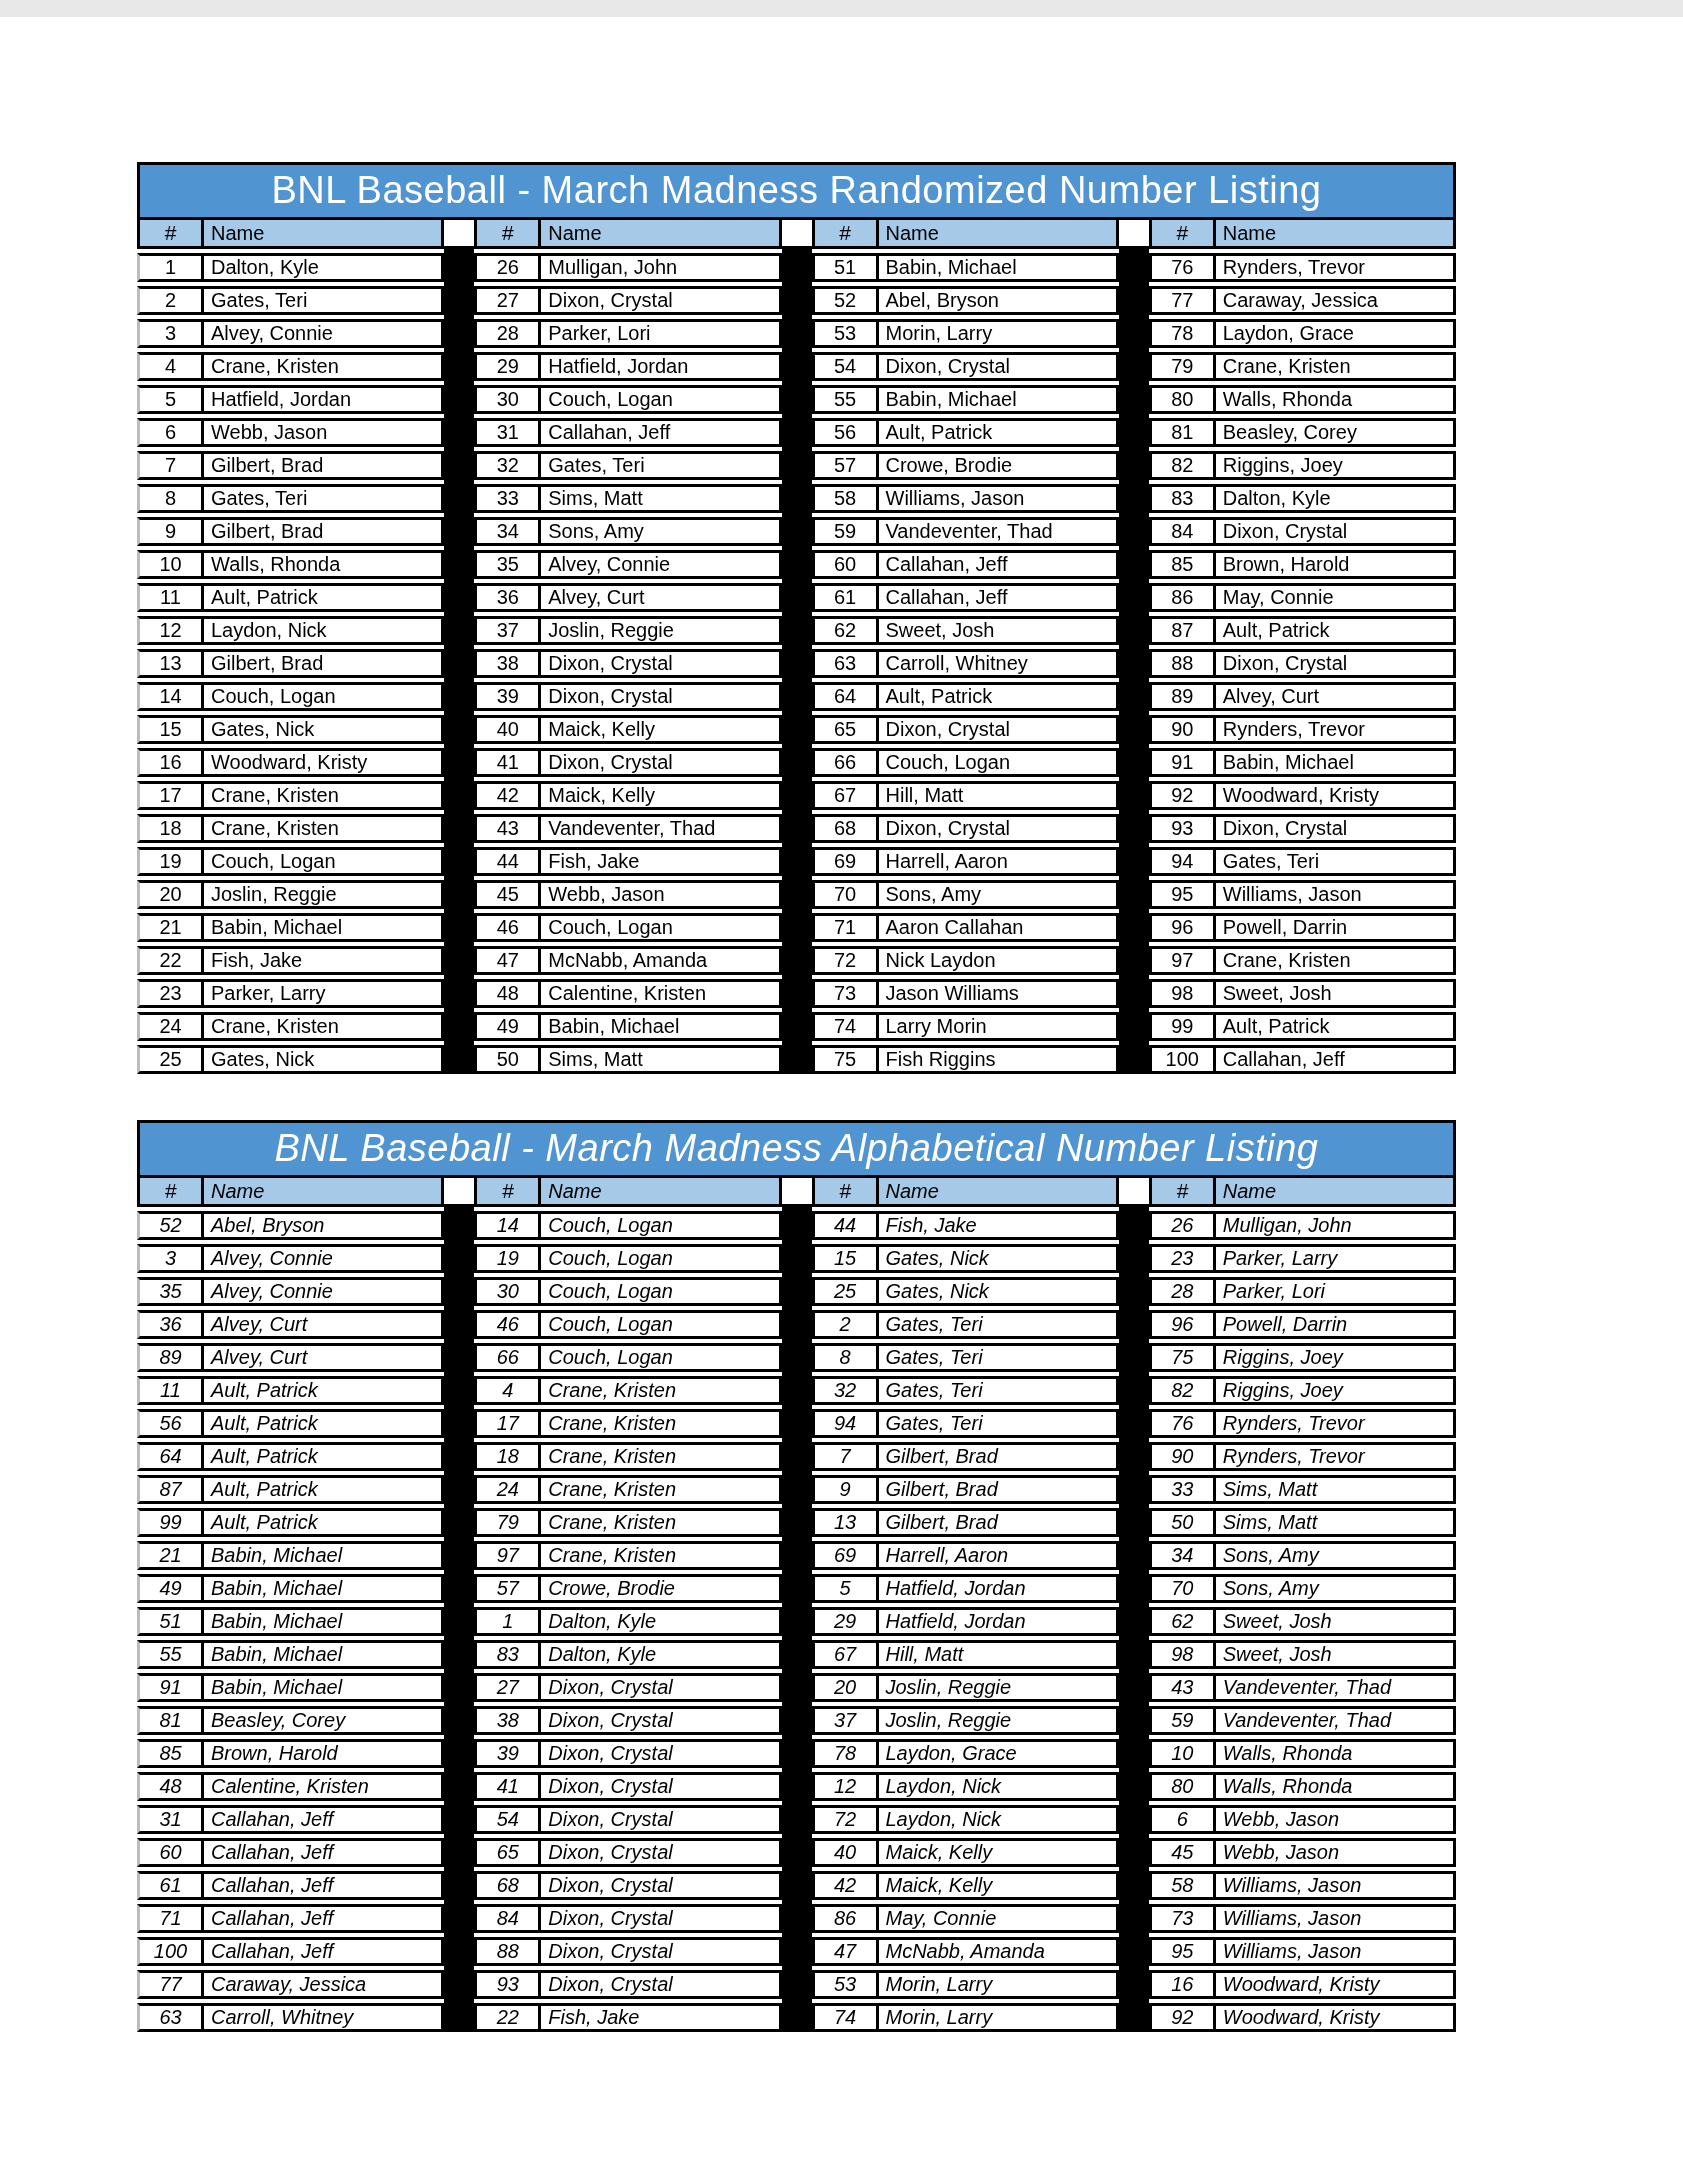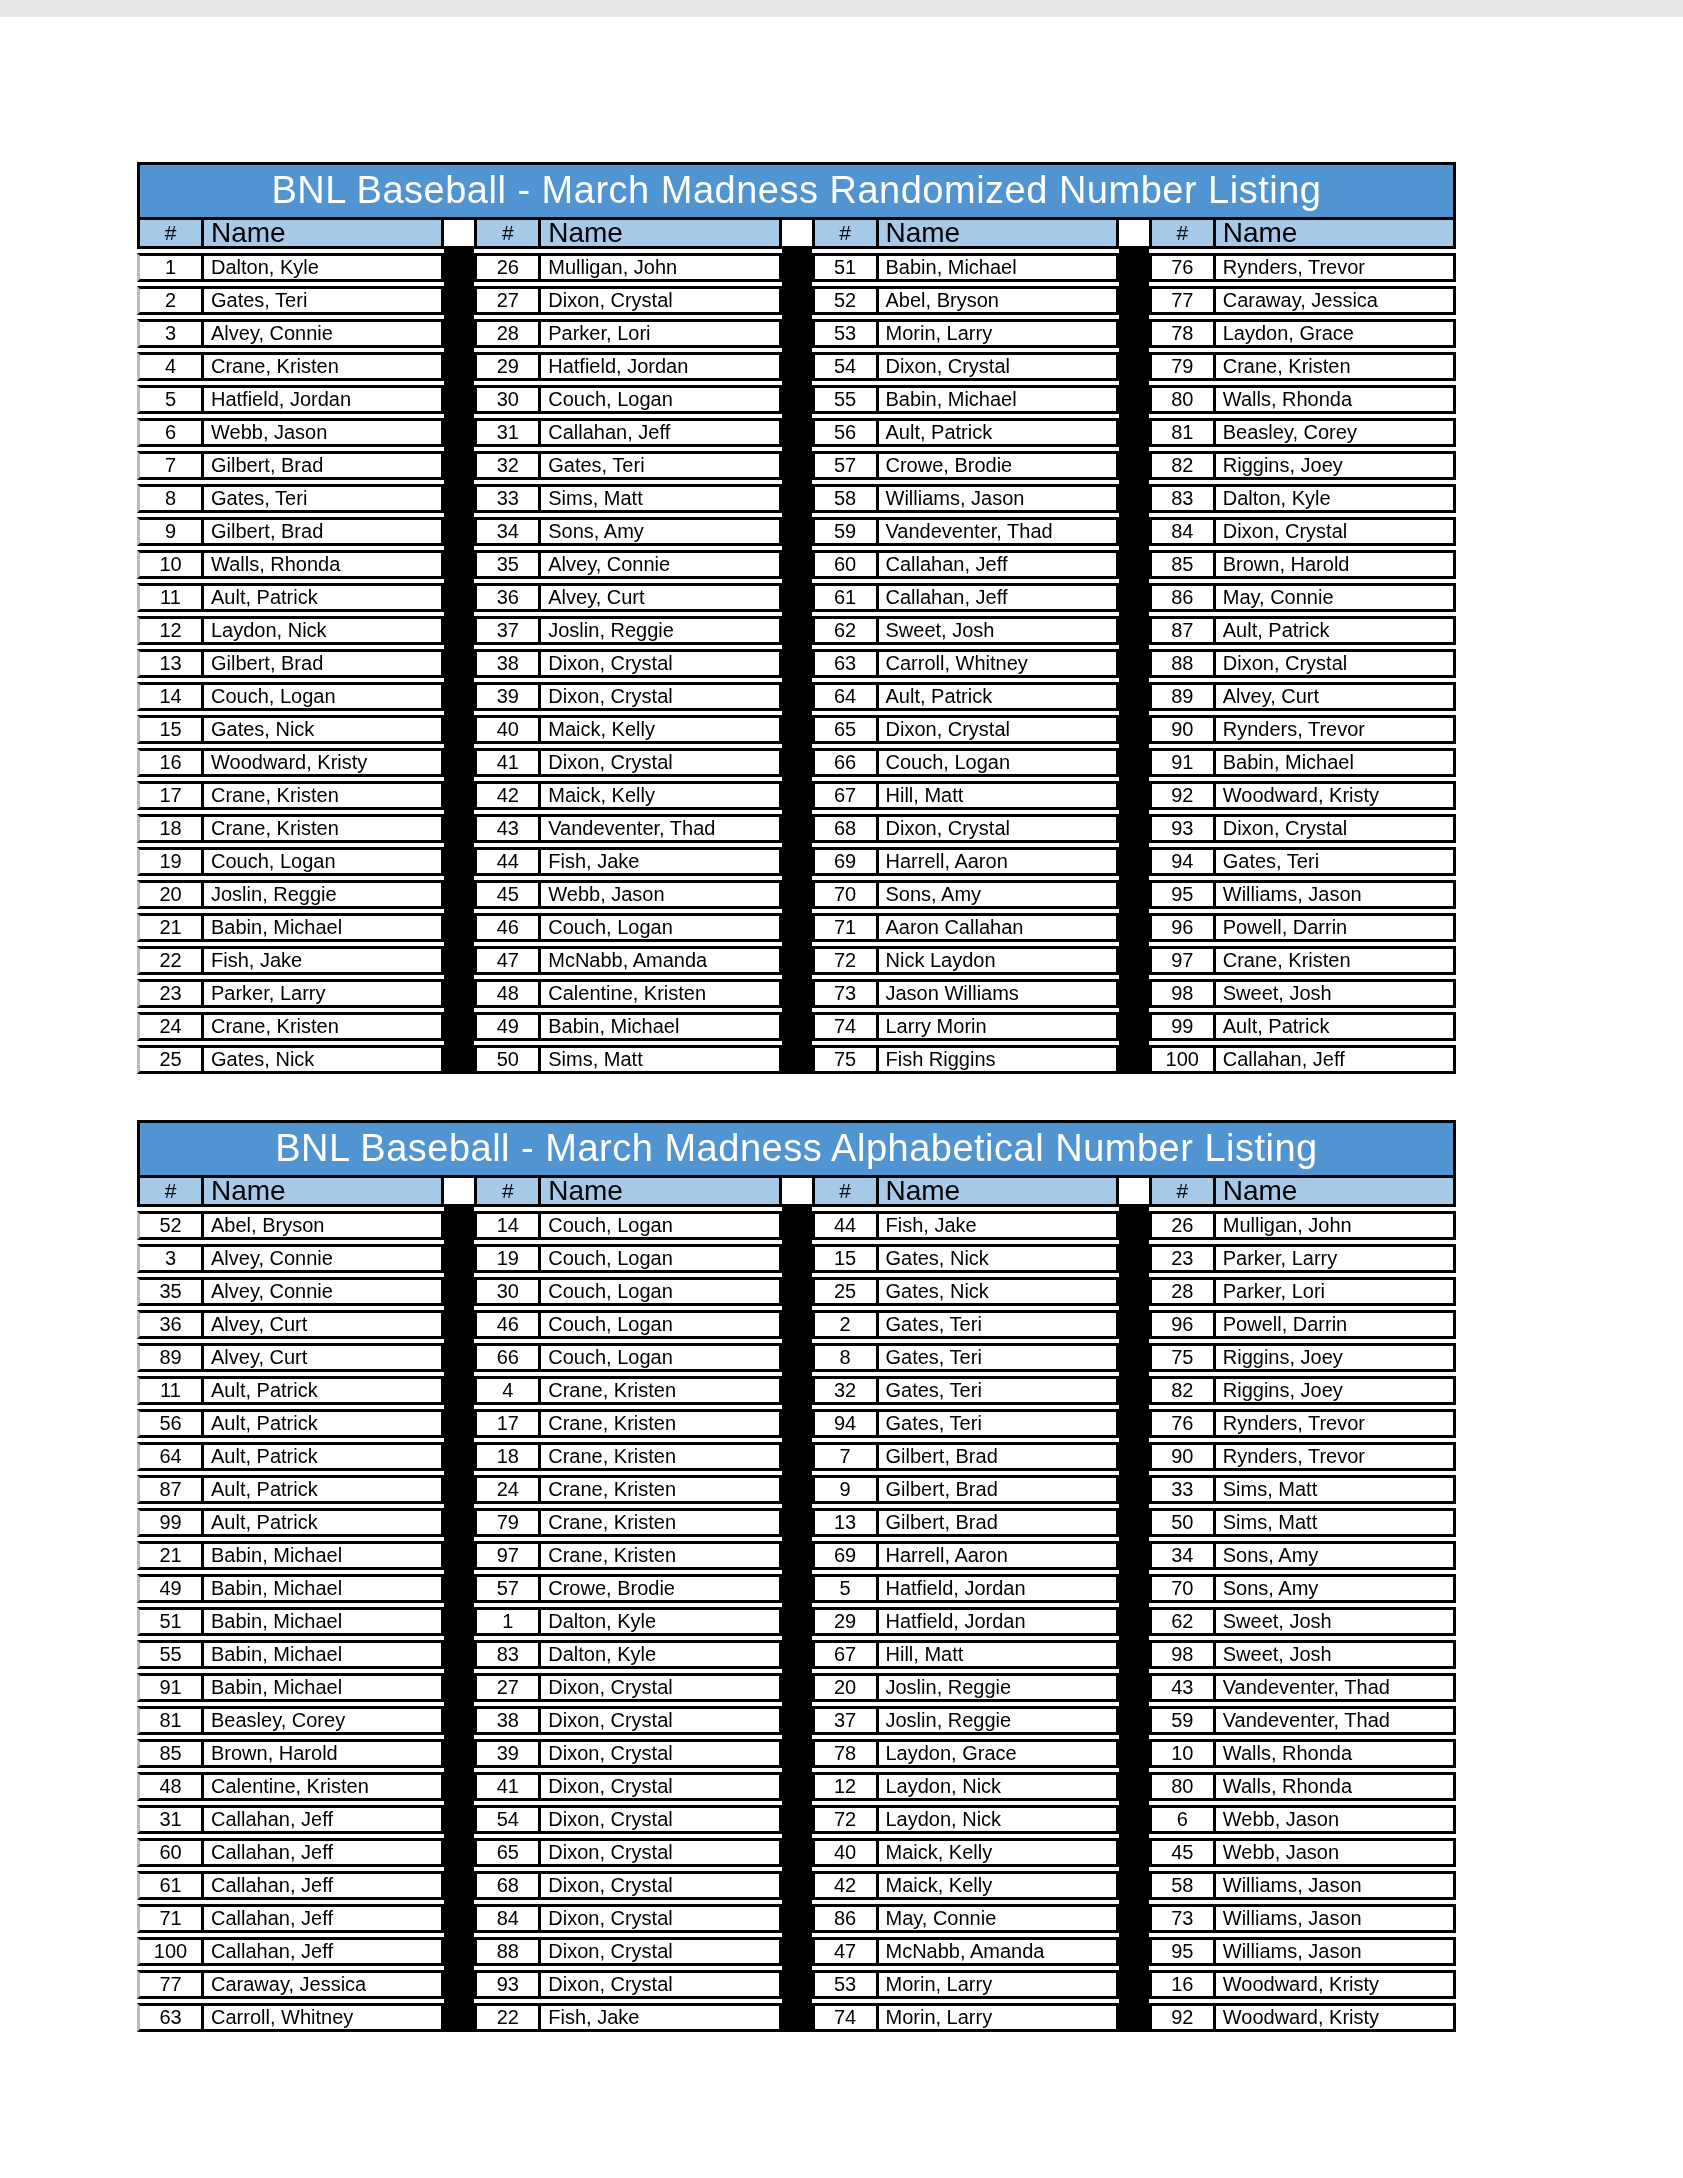--- a/index.html
+++ b/index.html
@@ -7,21 +7,21 @@
     position:relative;
     width:1683px;height:2178px;
     background:#ffffff;
     font-family:"Liberation Sans", sans-serif;
     color:#000;
     overflow:hidden;
     margin-top:17px;
   }
   .tbl{position:absolute;left:137px;width:1319px;}
   #table-0{top:145px;}
-  #table-1{top:1103px;}
+  #table-1{top:1103px;font-style:italic;}
 
   .title{
     box-sizing:border-box;
     height:55px;line-height:50px;
     border:3px solid #000;border-bottom:0;
     background:var(--title_bg);
     color:var(--title_text);
     text-align:center;
     font-size:38px;
     letter-spacing:0.5px;
@@ -40,21 +40,21 @@
     background:#fff;
   }
   .hgroup .num{
     width:64px;box-sizing:border-box;
     border-right:3px solid #000;
     text-align:center;
     font-size:21px;line-height:26px;
   }
   .hgroup .nm{
     flex:1;padding-left:7px;
-    font-size:28px;line-height:26px;
+    font-size:20px;line-height:26px;
     white-space:nowrap;overflow:hidden;
   }
 
   .body{display:flex;align-items:stretch;}
   .bcol{flex:1;padding-top:4px;}
   .bsep{width:30px;background:var(--separator);}
   .row{
     display:flex;box-sizing:border-box;
     height:29px;margin-bottom:4px;
     border:3px solid var(--border);

